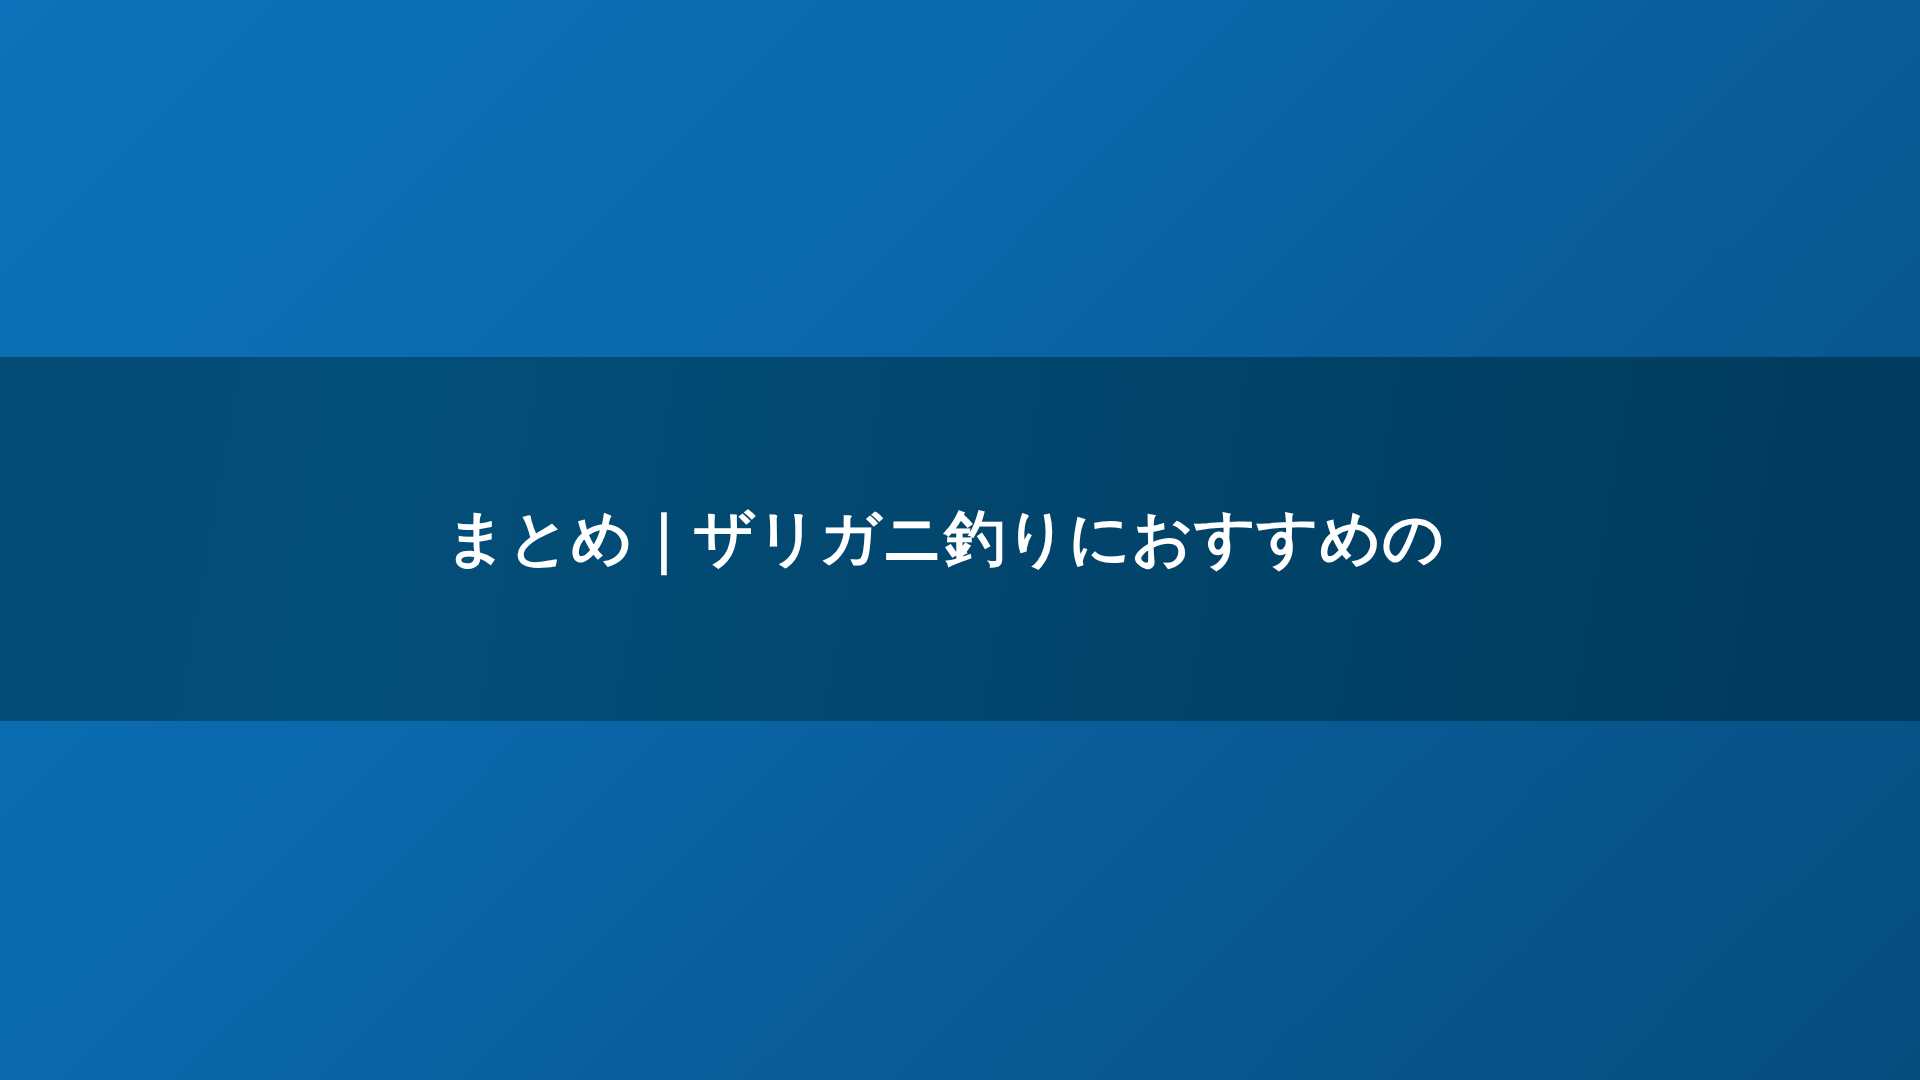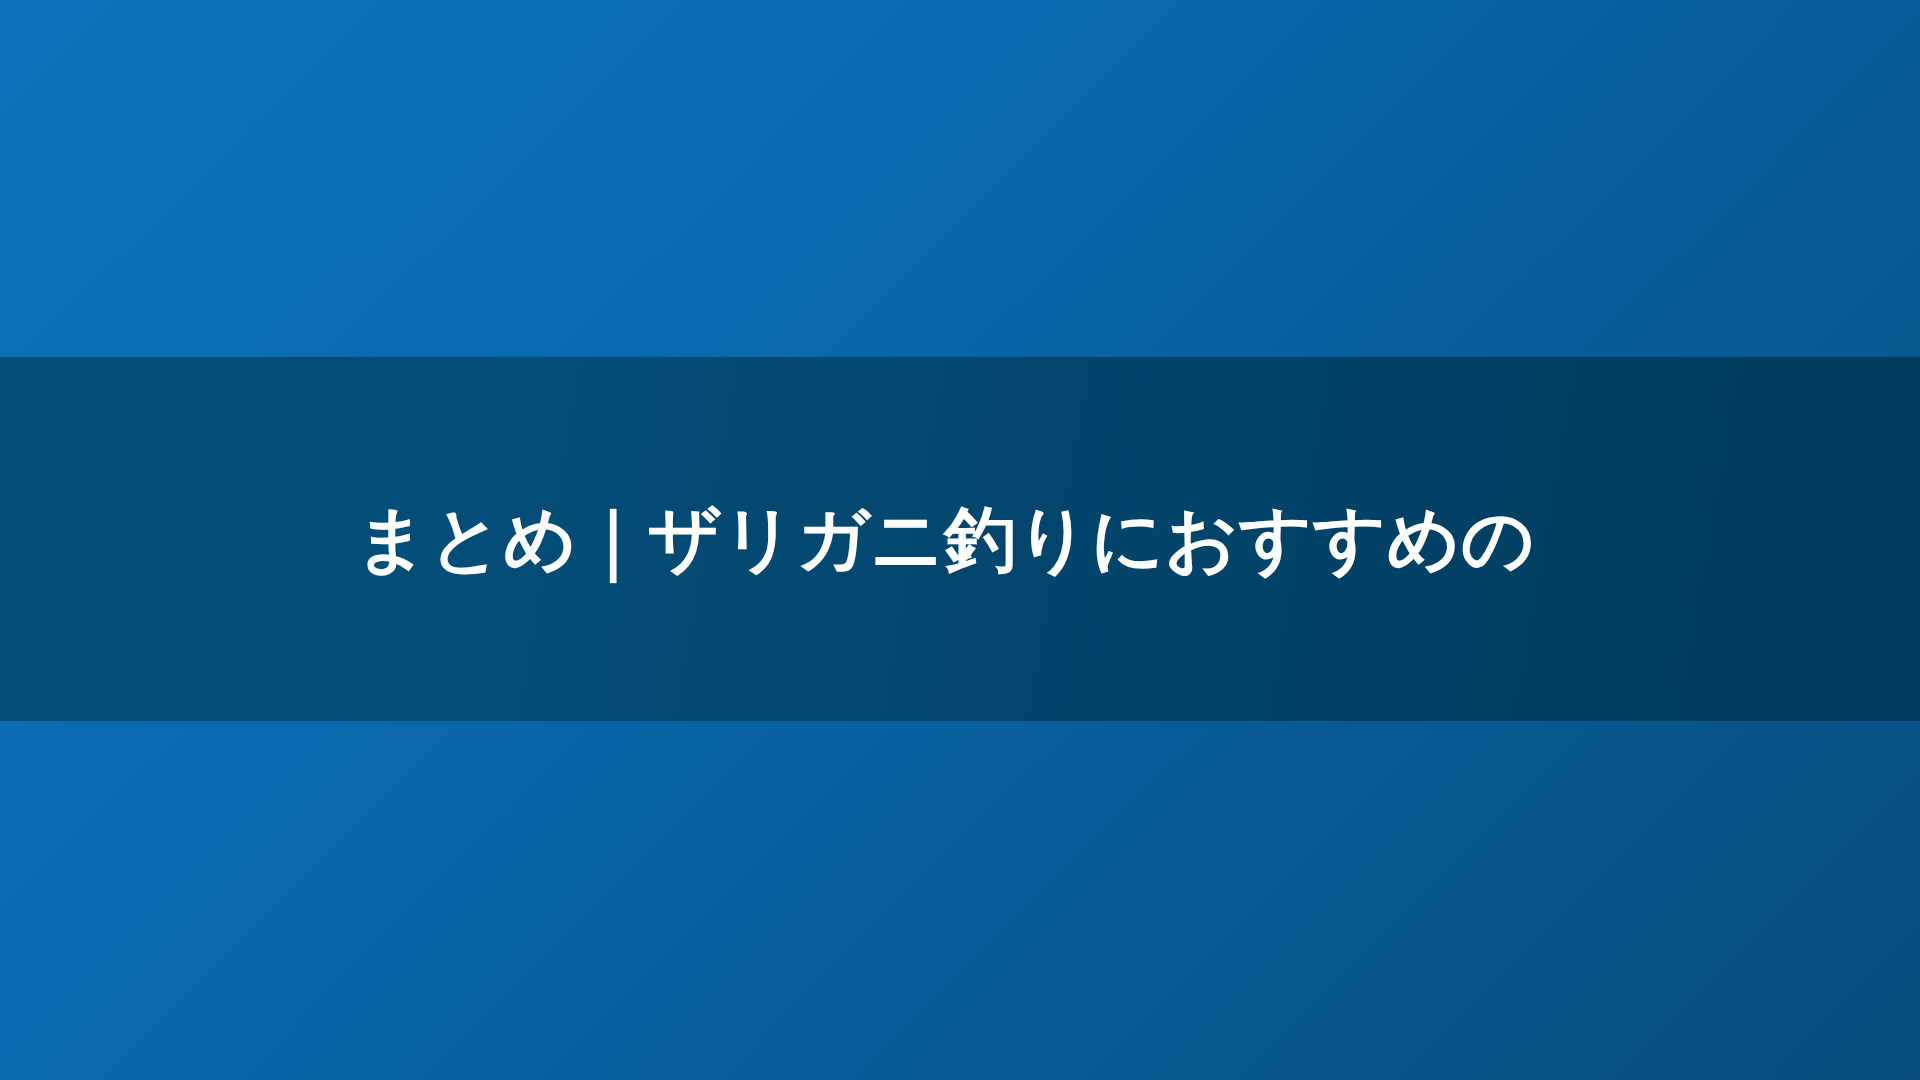--- a/index.html
+++ b/index.html
@@ -38,21 +38,21 @@
   }
 
   #title-block {
     width: 1500px;
     margin-left: -30px;
     text-align: center;
     color: #ffffff;
   }
 
   .title-line {
-    font-size: 72px;
+    font-size: 61px;
     line-height: 118px;
     font-weight: 700;
     letter-spacing: 0.005em;
     color: #ffffff;
     white-space: nowrap;
     text-rendering: geometricPrecision;
   }
 
   #title-line-1 {
     text-align: center;

